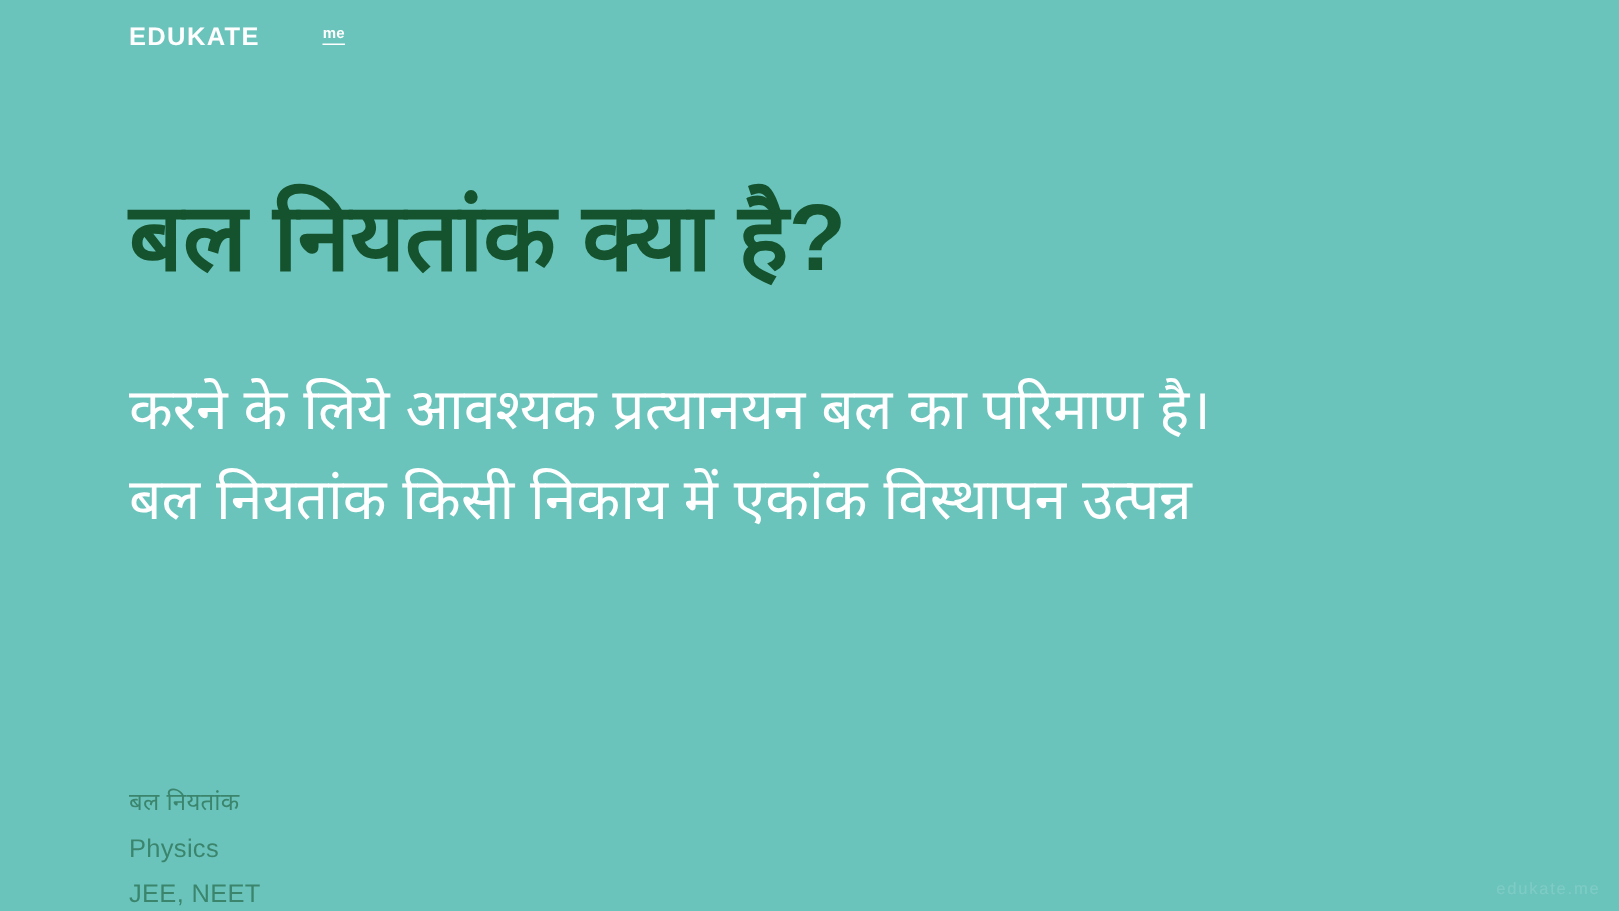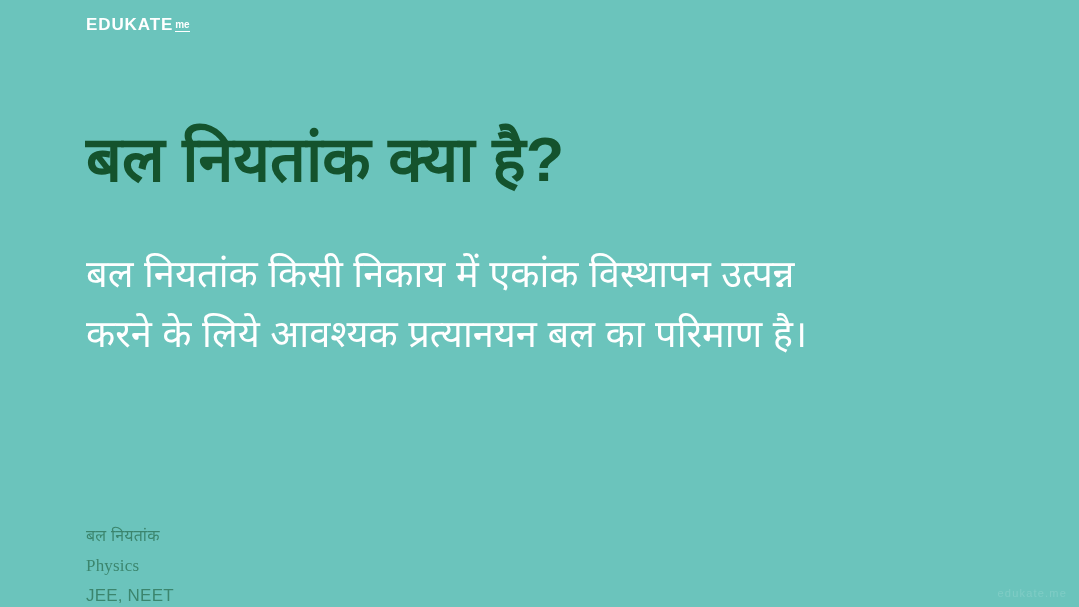--- a/index.html
+++ b/index.html
@@ -21,39 +21,40 @@
     overflow: hidden;
     box-sizing: border-box;
   }
 
   
   .brand {
     position: absolute;
     left: 86px;
     top: 16px;
     display: flex;
-    align-items: flex-end;
+    align-items: center;
     line-height: 1;
     user-select: none;
+    gap: 28px;
   }
   .brand-word {
     font-family: "Liberation Sans", "DejaVu Sans", sans-serif;
     font-weight: 700;
     font-size: 17px;
     letter-spacing: 0.9px;
     color: #ffffff;
     line-height: 1;
   }
   .brand-sup {
     font-family: "Liberation Sans", "DejaVu Sans", sans-serif;
     font-weight: 700;
     font-size: 10px;
     color: #ffffff;
     line-height: 1;
-    margin-left: 2px;
+    margin-left: 14px;
     position: relative;
     top: -1px;
     border-bottom: 1.5px solid #ffffff;
     padding-bottom: 1px;
   }
 
   
   .heading {
     position: absolute;
     left: 86px;
@@ -99,21 +100,21 @@
   }
   .footer-line {
     display: block;
     font-family: "Liberation Sans", "DejaVu Sans", sans-serif;
     font-weight: 400;
     font-size: 17px;
     letter-spacing: 0.2px;
     white-space: nowrap;
   }
   .footer-line.topic { margin-bottom: 13px; font-size: 16px; }
-  .footer-line.subject { margin-bottom: 13px; font-family: Liberation Serif, serif; }
+  .footer-line.subject { margin-bottom: 13px; }
   .footer-line.exams { }
 
   
   .watermark {
     position: absolute;
     right: 12px;
     bottom: 8px;
     color: #ffffff;
     opacity: 0.13;
     font-family: "Liberation Sans", "DejaVu Sans", sans-serif;
@@ -129,22 +130,22 @@
 <div class="slide">
 
   <div class="brand">
     <span class="brand-word">EDUKATE</span>
     <span class="brand-sup">me</span>
   </div>
 
   <h1 class="heading">बल नियतांक क्या है?</h1>
 
   <p class="body-copy">
+    <span class="body-line">करने के लिये आवश्यक प्रत्यानयन बल का परिमाण है।</span>
     <span class="body-line">बल नियतांक किसी निकाय में एकांक विस्थापन उत्पन्न</span>
-    <span class="body-line">करने के लिये आवश्यक प्रत्यानयन बल का परिमाण है।</span>
   </p>
 
   <div class="footer-meta">
     <span class="footer-line topic">बल नियतांक</span>
     <span class="footer-line subject">Physics</span>
     <span class="footer-line exams">JEE, NEET</span>
   </div>
 
   <div class="watermark">edukate.me</div>
 

